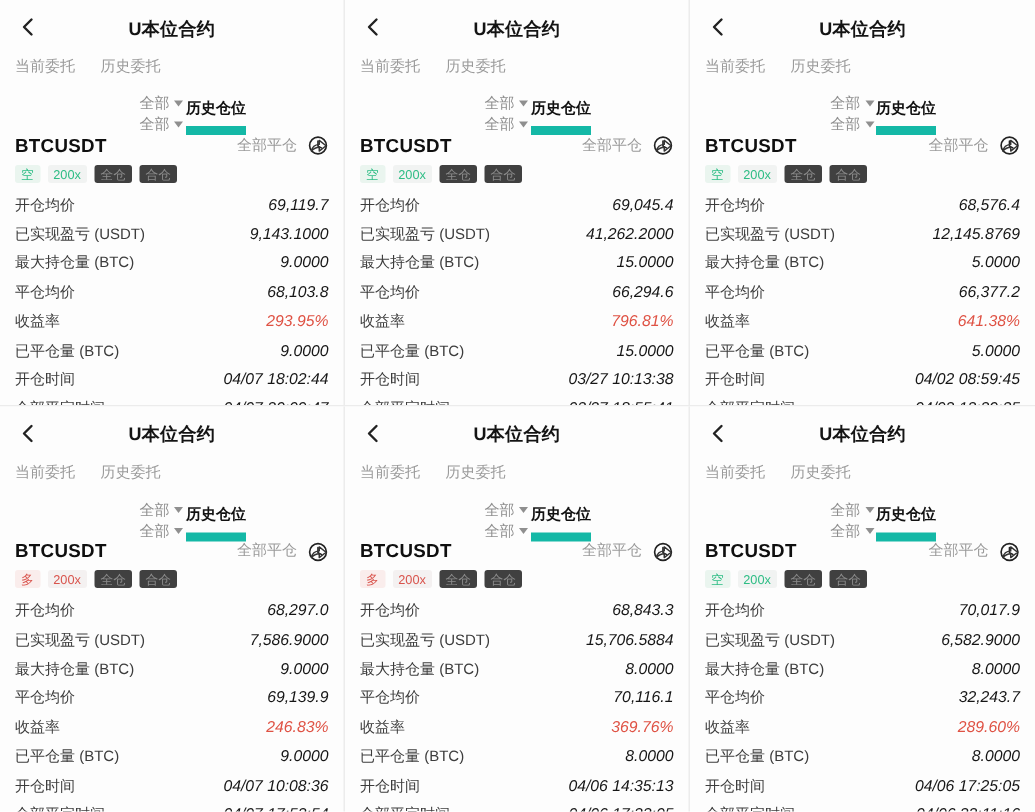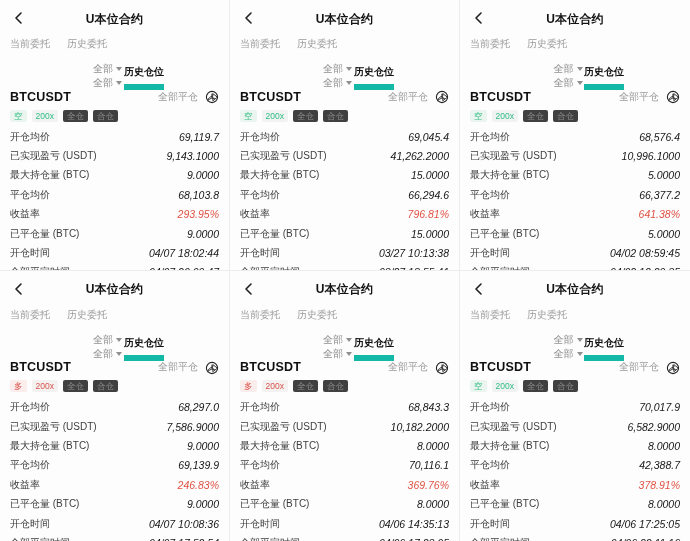--- a/index.html
+++ b/index.html
@@ -286,21 +286,21 @@
       <span class="badge gray">全仓</span>
       <span class="badge gray">合仓</span>
     </div>
     <div class="rows">
       <div class="row">
         <span class="lbl">开仓均价</span>
         <span class="val">68,576.4</span>
       </div>
       <div class="row">
         <span class="lbl">已实现盈亏 (USDT)</span>
-        <span class="val">10,996.1000</span>
+        <span class="val">12,145.8769</span>
       </div>
       <div class="row">
         <span class="lbl">最大持仓量 (BTC)</span>
         <span class="val">5.0000</span>
       </div>
       <div class="row">
         <span class="lbl">平仓均价</span>
         <span class="val">66,377.2</span>
       </div>
       <div class="row">
@@ -452,21 +452,21 @@
       <span class="badge gray">全仓</span>
       <span class="badge gray">合仓</span>
     </div>
     <div class="rows">
       <div class="row">
         <span class="lbl">开仓均价</span>
         <span class="val">68,843.3</span>
       </div>
       <div class="row">
         <span class="lbl">已实现盈亏 (USDT)</span>
-        <span class="val">10,182.2000</span>
+        <span class="val">15,706.5884</span>
       </div>
       <div class="row">
         <span class="lbl">最大持仓量 (BTC)</span>
         <span class="val">8.0000</span>
       </div>
       <div class="row">
         <span class="lbl">平仓均价</span>
         <span class="val">70,116.1</span>
       </div>
       <div class="row">
@@ -543,25 +543,25 @@
       <div class="row">
         <span class="lbl">已实现盈亏 (USDT)</span>
         <span class="val">6,582.9000</span>
       </div>
       <div class="row">
         <span class="lbl">最大持仓量 (BTC)</span>
         <span class="val">8.0000</span>
       </div>
       <div class="row">
         <span class="lbl">平仓均价</span>
-        <span class="val">42,388.7</span>
+        <span class="val">32,243.7</span>
       </div>
       <div class="row">
         <span class="lbl">收益率</span>
-        <span class="val accent">378.91%</span>
+        <span class="val accent">289.60%</span>
       </div>
       <div class="row">
         <span class="lbl">已平仓量 (BTC)</span>
         <span class="val">8.0000</span>
       </div>
       <div class="row">
         <span class="lbl">开仓时间</span>
         <span class="val">04/06 17:25:05</span>
       </div>
       <div class="row">

